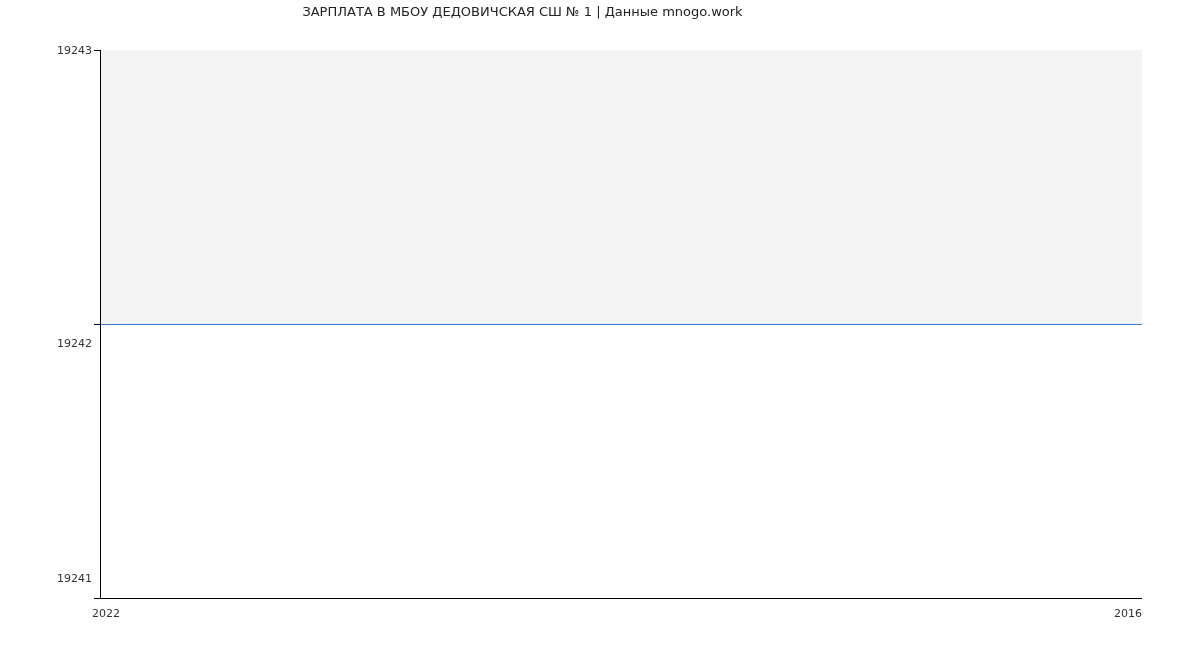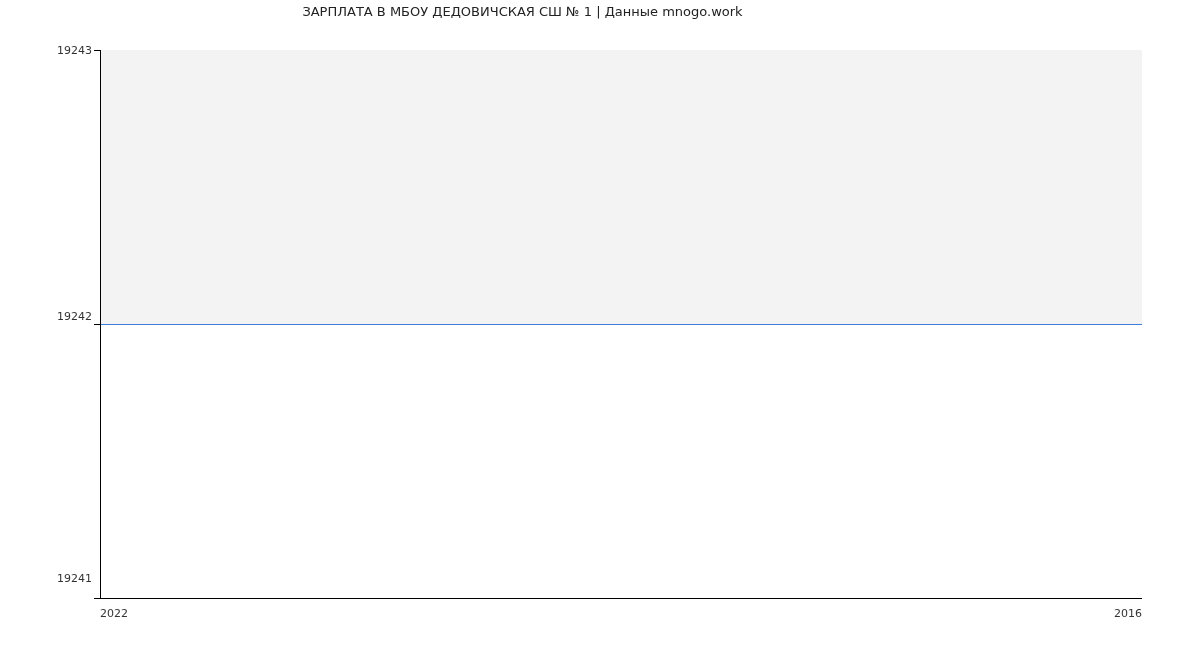--- a/index.html
+++ b/index.html
@@ -68,30 +68,30 @@
     width: 60px;
     text-align: right;
     font-size: 11px;
     color: #333;
     transform: translateY(-50%);
     left: auto;
   }
   
   .ylabel { left: 32px; right: auto; }
   .ylabel.t19241 { top: 578px; }
-  .ylabel.t19242 { top: 316px; }
+  .ylabel.t19242 { top: 343px; }
   .ylabel.t19243 { top: 50px; text-align: right; }
   .xlabel {
     position: absolute;
     top: 607px;
     font-size: 11px;
     color: #333;
     transform: translateX(-50%);
   }
-  .xlabel.x2022 { left: 100px; transform: none; }
+  .xlabel.x2022 { left: 92px; transform: none; }
   .xlabel.x2023 { left: 1142px; transform: translateX(-100%); }
   
   .data-line {
     position: absolute;
     left: 100px;
     top: 323.5px;
     width: 1042px;
     height: 0;
     border-top: 1.5px solid #3b7dd8;
   }

